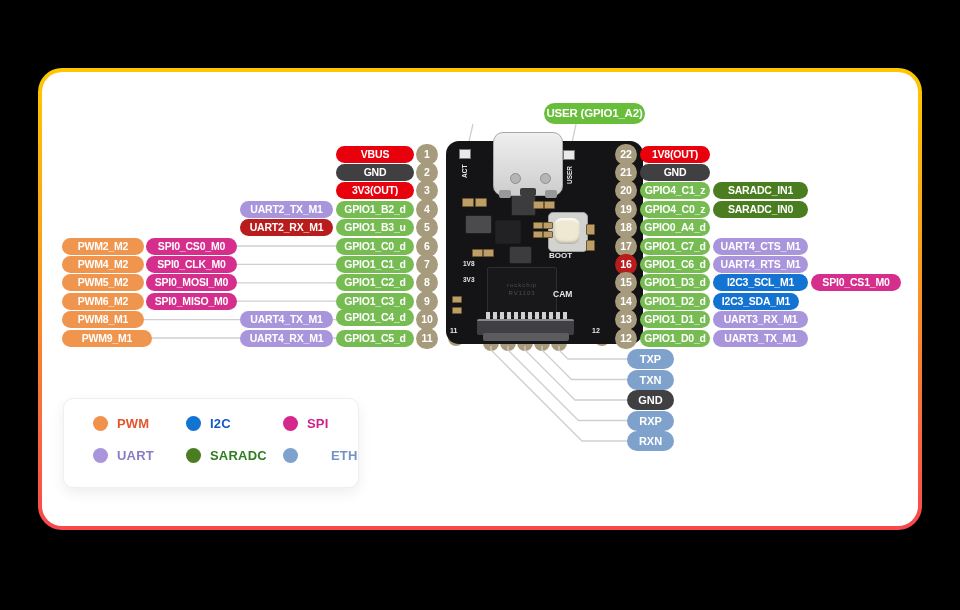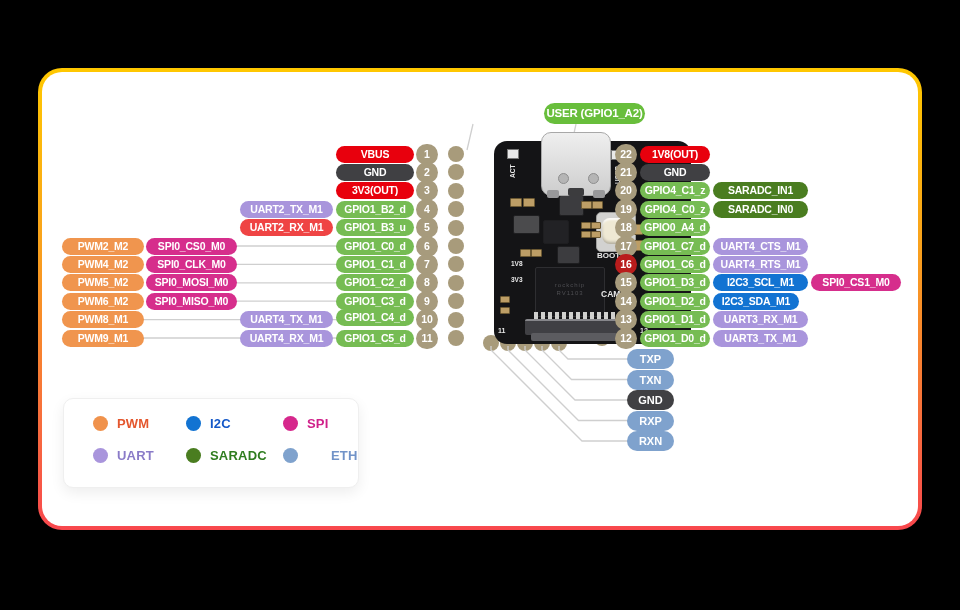--- a/index.html
+++ b/index.html
@@ -12,21 +12,21 @@
   .pill{position:absolute;height:17px;border-radius:9px;color:#fff;font-size:10.5px;font-weight:700;
         line-height:17px;text-align:center;z-index:3;letter-spacing:-0.2px;white-space:nowrap;}
   .pincircle{position:absolute;width:22px;height:21px;border-radius:11px;color:#fff;font-size:10.5px;
         font-weight:700;line-height:21px;text-align:center;z-index:3;}
   .toppill{position:absolute;height:21px;border-radius:11px;color:#fff;font-size:11.5px;font-weight:700;
         line-height:21px;text-align:center;z-index:3;letter-spacing:-0.2px;}
   .ethpill{position:absolute;width:47px;height:20px;border-radius:10px;color:#fff;font-size:11px;
         font-weight:700;line-height:20px;text-align:center;z-index:3;}
   
   #board{position:absolute;left:446px;top:141px;width:197px;height:203px;background:#141416;
-         border-radius:13px;z-index:2;margin-left:48px;}
+         border-radius:13px;z-index:2;}
   .pad{position:absolute;border-radius:50%;background:#a89b7b;z-index:1;}
   #usbc{position:absolute;left:47px;top:-9px;width:68px;height:62px;border-radius:10px;
         background:linear-gradient(180deg,#efefef,#cdcdcd);border:1px solid #a8a8a8;z-index:2;}
   .screw{position:absolute;width:9px;height:9px;border-radius:50%;background:#b5b5b5;border:1px solid #8e8e8e;}
   .usbtab{position:absolute;width:12px;height:8px;background:#98989a;bottom:-3px;border-radius:2px;}
   .usbslot{position:absolute;width:16px;height:8px;background:#3c3c3e;bottom:-1px;left:26px;border-radius:2px;}
   .chip{position:absolute;background:#3c3c3f;border:1px solid #1e1e20;border-radius:2px;}
   .smd{position:absolute;background:#bd9e66;border:1px solid #6d5a33;border-radius:1px;}
   #soc{position:absolute;left:41px;top:126px;width:70px;height:50px;background:#18181b;
        border:1px solid #2e2e31;border-radius:2px;color:#4e4e52;font-size:6px;line-height:8px;
@@ -77,21 +77,21 @@
   <div id="pin-layer">
       <div class="pill" style="left: 336px; top: 145.5px; width: 78px; background: rgb(232, 0, 13);">VBUS</div>
       <div class="pincircle" style="left: 416px; top: 143.5px; background: rgb(167, 155, 125);">1</div>
       <div class="pill" style="left: 336px; top: 163.9px; width: 78px; background: rgb(64, 64, 67);">GND</div>
       <div class="pincircle" style="left: 416px; top: 161.9px; background: rgb(167, 155, 125);">2</div>
       <div class="pill" style="left: 336px; top: 182.3px; width: 78px; background: rgb(232, 0, 13);">3V3(OUT)</div>
       <div class="pincircle" style="left: 416px; top: 180.3px; background: rgb(167, 155, 125);">3</div>
       <div class="pill" style="left: 240px; top: 200.7px; width: 93px; background: rgb(169, 149, 220);">UART2_TX_M1</div>
       <div class="pill" style="left: 336px; top: 200.7px; width: 78px; background: rgb(118, 188, 83);">GPIO1_B2_d</div>
       <div class="pincircle" style="left: 416px; top: 198.7px; background: rgb(167, 155, 125);">4</div>
-      <div class="pill" style="left: 240px; top: 219.1px; width: 93px; background: #ef4444;">UART2_RX_M1</div>
+      <div class="pill" style="left: 240px; top: 219.1px; width: 93px; background: #b91c1c;">UART2_RX_M1</div>
       <div class="pill" style="left: 336px; top: 219.1px; width: 78px; background: rgb(118, 188, 83);">GPIO1_B3_u</div>
       <div class="pincircle" style="left: 416px; top: 217.1px; background: rgb(167, 155, 125);">5</div>
       <div class="pill" style="left: 62px; top: 237.5px; width: 82px; background: rgb(240, 149, 78);">PWM2_M2</div>
       <div class="pill" style="left: 146px; top: 237.5px; width: 91px; background: rgb(214, 46, 140);">SPI0_CS0_M0</div>
       <div class="pill" style="left: 336px; top: 237.5px; width: 78px; background: rgb(118, 188, 83);">GPIO1_C0_d</div>
       <div class="pincircle" style="left: 416px; top: 235.5px; background: rgb(167, 155, 125);">6</div>
       <div class="pill" style="left: 62px; top: 255.9px; width: 82px; background: rgb(240, 149, 78);">PWM4_M2</div>
       <div class="pill" style="left: 146px; top: 255.9px; width: 91px; background: rgb(214, 46, 140);">SPI0_CLK_M0</div>
       <div class="pill" style="left: 336px; top: 255.9px; width: 78px; background: rgb(118, 188, 83);">GPIO1_C1_d</div>
       <div class="pincircle" style="left: 416px; top: 253.9px; background: rgb(167, 155, 125);">7</div>
@@ -100,21 +100,21 @@
       <div class="pill" style="left: 336px; top: 274.3px; width: 78px; background: rgb(118, 188, 83);">GPIO1_C2_d</div>
       <div class="pincircle" style="left: 416px; top: 272.3px; background: rgb(167, 155, 125);">8</div>
       <div class="pill" style="left: 62px; top: 292.7px; width: 82px; background: rgb(240, 149, 78);">PWM6_M2</div>
       <div class="pill" style="left: 146px; top: 292.7px; width: 91px; background: rgb(214, 46, 140);">SPI0_MISO_M0</div>
       <div class="pill" style="left: 336px; top: 292.7px; width: 78px; background: rgb(118, 188, 83);">GPIO1_C3_d</div>
       <div class="pincircle" style="left: 416px; top: 290.7px; background: rgb(167, 155, 125);">9</div>
       <div class="pill" style="left: 62px; top: 311.1px; width: 82px; background: rgb(240, 149, 78);">PWM8_M1</div>
       <div class="pill" style="left: 240px; top: 311.1px; width: 93px; background: rgb(169, 149, 220);">UART4_TX_M1</div>
       <div class="pill" style="left: 336px; top: 309px; width: 78px; background: rgb(118, 188, 83);">GPIO1_C4_d</div>
       <div class="pincircle" style="left: 416px; top: 309.1px; background: rgb(167, 155, 125);">10</div>
-      <div class="pill" style="left: 62px; top: 329.5px; width: 82px; background: rgb(240, 149, 78);">PWM9_M1</div>
+      <div class="pill" style="left: 62px; top: 329.5px; width: 90px; background: rgb(240, 149, 78);">PWM9_M1</div>
       <div class="pill" style="left: 240px; top: 329.5px; width: 93px; background: rgb(169, 149, 220);">UART4_RX_M1</div>
       <div class="pill" style="left: 336px; top: 329.5px; width: 78px; background: rgb(118, 188, 83);">GPIO1_C5_d</div>
       <div class="pincircle" style="left: 416px; top: 327.5px; background: rgb(167, 155, 125);">11</div>
       <div class="pincircle" style="left: 615px; top: 143.5px; background: rgb(167, 155, 125);">22</div>
       <div class="pill" style="left: 640px; top: 145.5px; width: 70px; background: rgb(232, 0, 13);">1V8(OUT)</div>
       <div class="pincircle" style="left: 615px; top: 161.9px; background: rgb(167, 155, 125);">21</div>
       <div class="pill" style="left: 640px; top: 163.9px; width: 70px; background: rgb(64, 64, 67);">GND</div>
       <div class="pincircle" style="left: 615px; top: 180.3px; background: rgb(167, 155, 125);">20</div>
       <div class="pill" style="left: 640px; top: 182.3px; width: 70px; background: rgb(118, 188, 83);">GPIO4_C1_z</div>
       <div class="pill" style="left: 713px; top: 182.3px; width: 95px; background: rgb(74, 125, 32);">SARADC_IN1</div>

